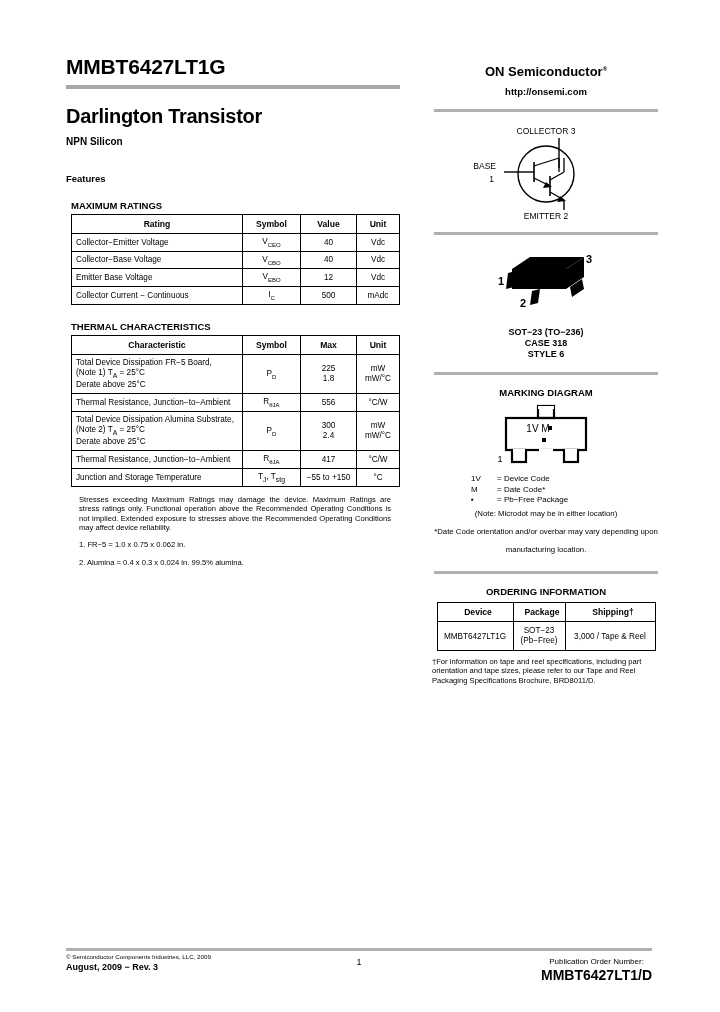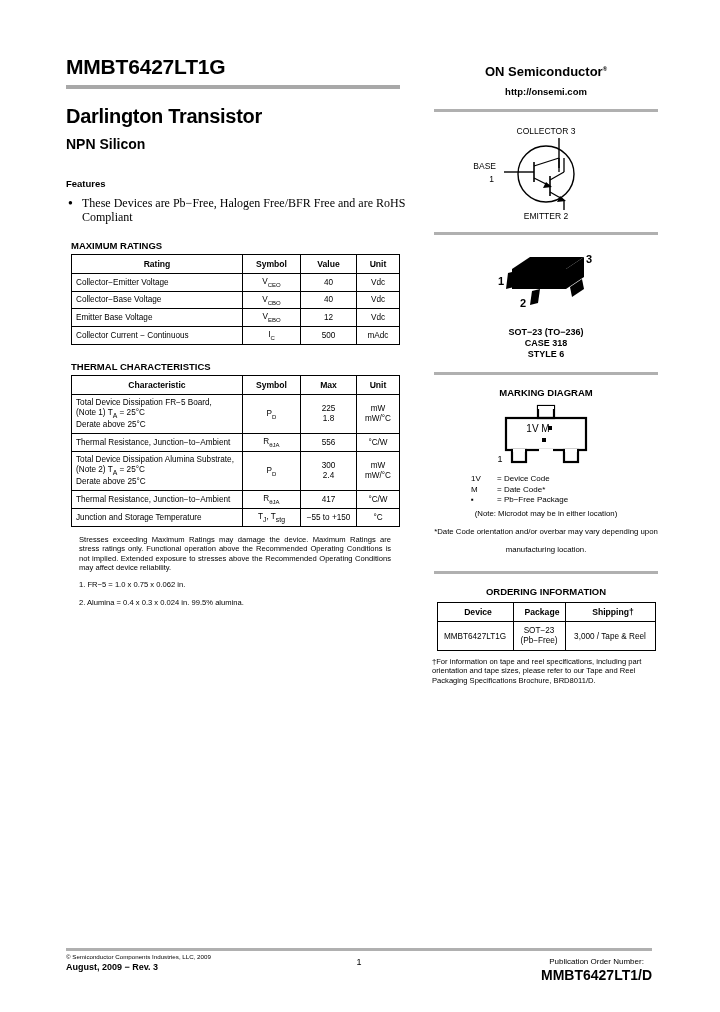--- a/index.html
+++ b/index.html
@@ -18,21 +18,21 @@
   .part-title{
     font-size:21px;font-weight:bold;letter-spacing:-0.2px;
     font-family:"Liberation Sans", sans-serif;
   }
   .rule-gray{
     height:4px;background:#a8a8a8;margin-top:6px;width:334px;
   }
   .prod-title{
     margin-top:16px;font-size:20px;font-weight:bold;letter-spacing:-0.3px;
   }
-  .prod-sub{margin-top:8px;font-size:14px;font-weight:bold;}
+  .prod-sub{margin-top:8px;font-size:10px;font-weight:bold;}
   .features-h{margin-top:26px;font-size:9.5px;font-weight:bold;}
   .feat-list{margin:7px 0 0 0;padding:0;list-style:none;}
   .feat-list li{
     font-family:"Liberation Serif", serif;
     font-size:12px;line-height:14px;
     padding-left:16px;position:relative;
   }
   .feat-list li:before{
     content:"\25CF";position:absolute;left:2px;top:0px;font-size:8px;
   }
@@ -139,23 +139,20 @@
 
   <div class="left">
 
     <div class="part-title">MMBT6427LT1G</div>
     <div class="rule-gray"></div>
 
     <div class="prod-title">Darlington Transistor</div>
     <div class="prod-sub">NPN Silicon</div>
 
     <div class="features-h">Features</div>
-    <ul class="feat-list">
-      <li>These Devices are Pb−Free, Halogen Free/BFR Free and are RoHS Compliant</li>
-    </ul>
 
     <div class="tbl-cap">MAXIMUM RATINGS</div>
     <table class="d maxr">
       <colgroup>
           <col class="c1">
           <col class="c2">
           <col class="c3">
           <col class="c4">
         </colgroup>
       <thead>

